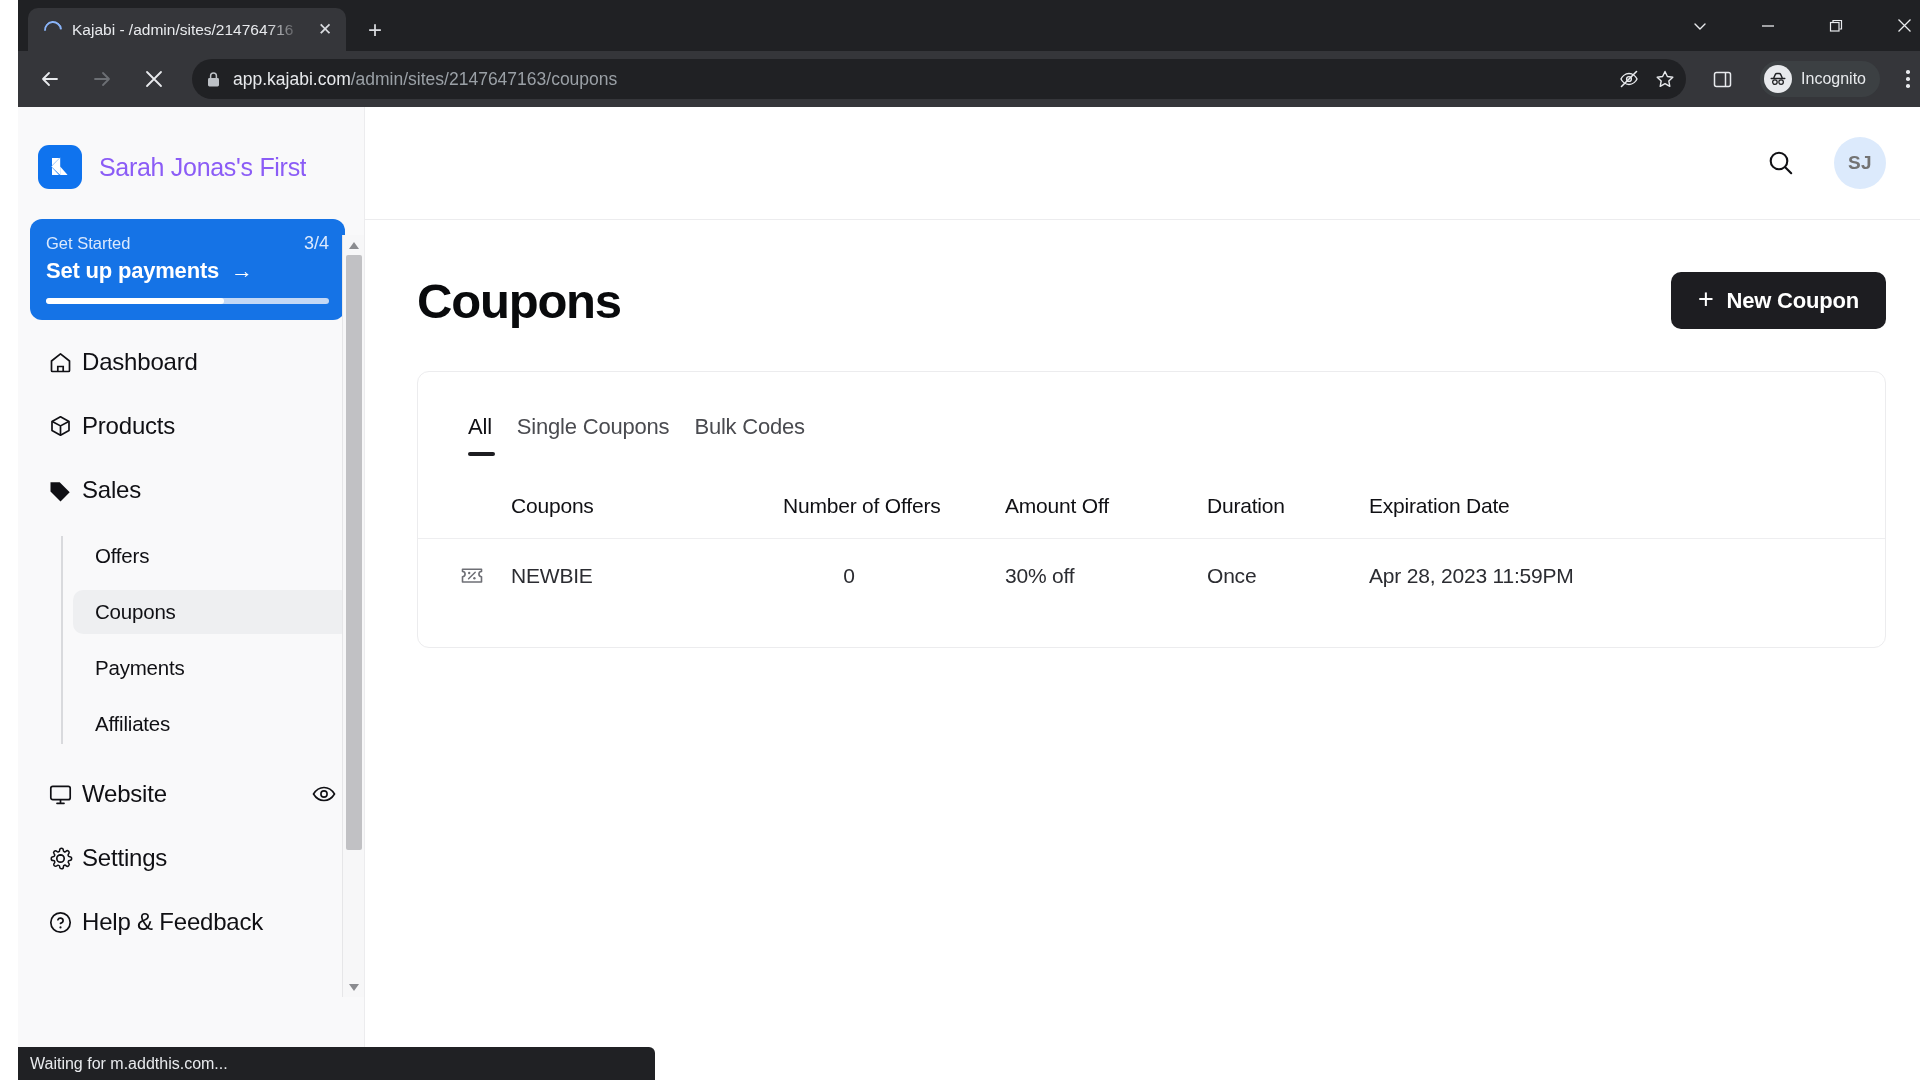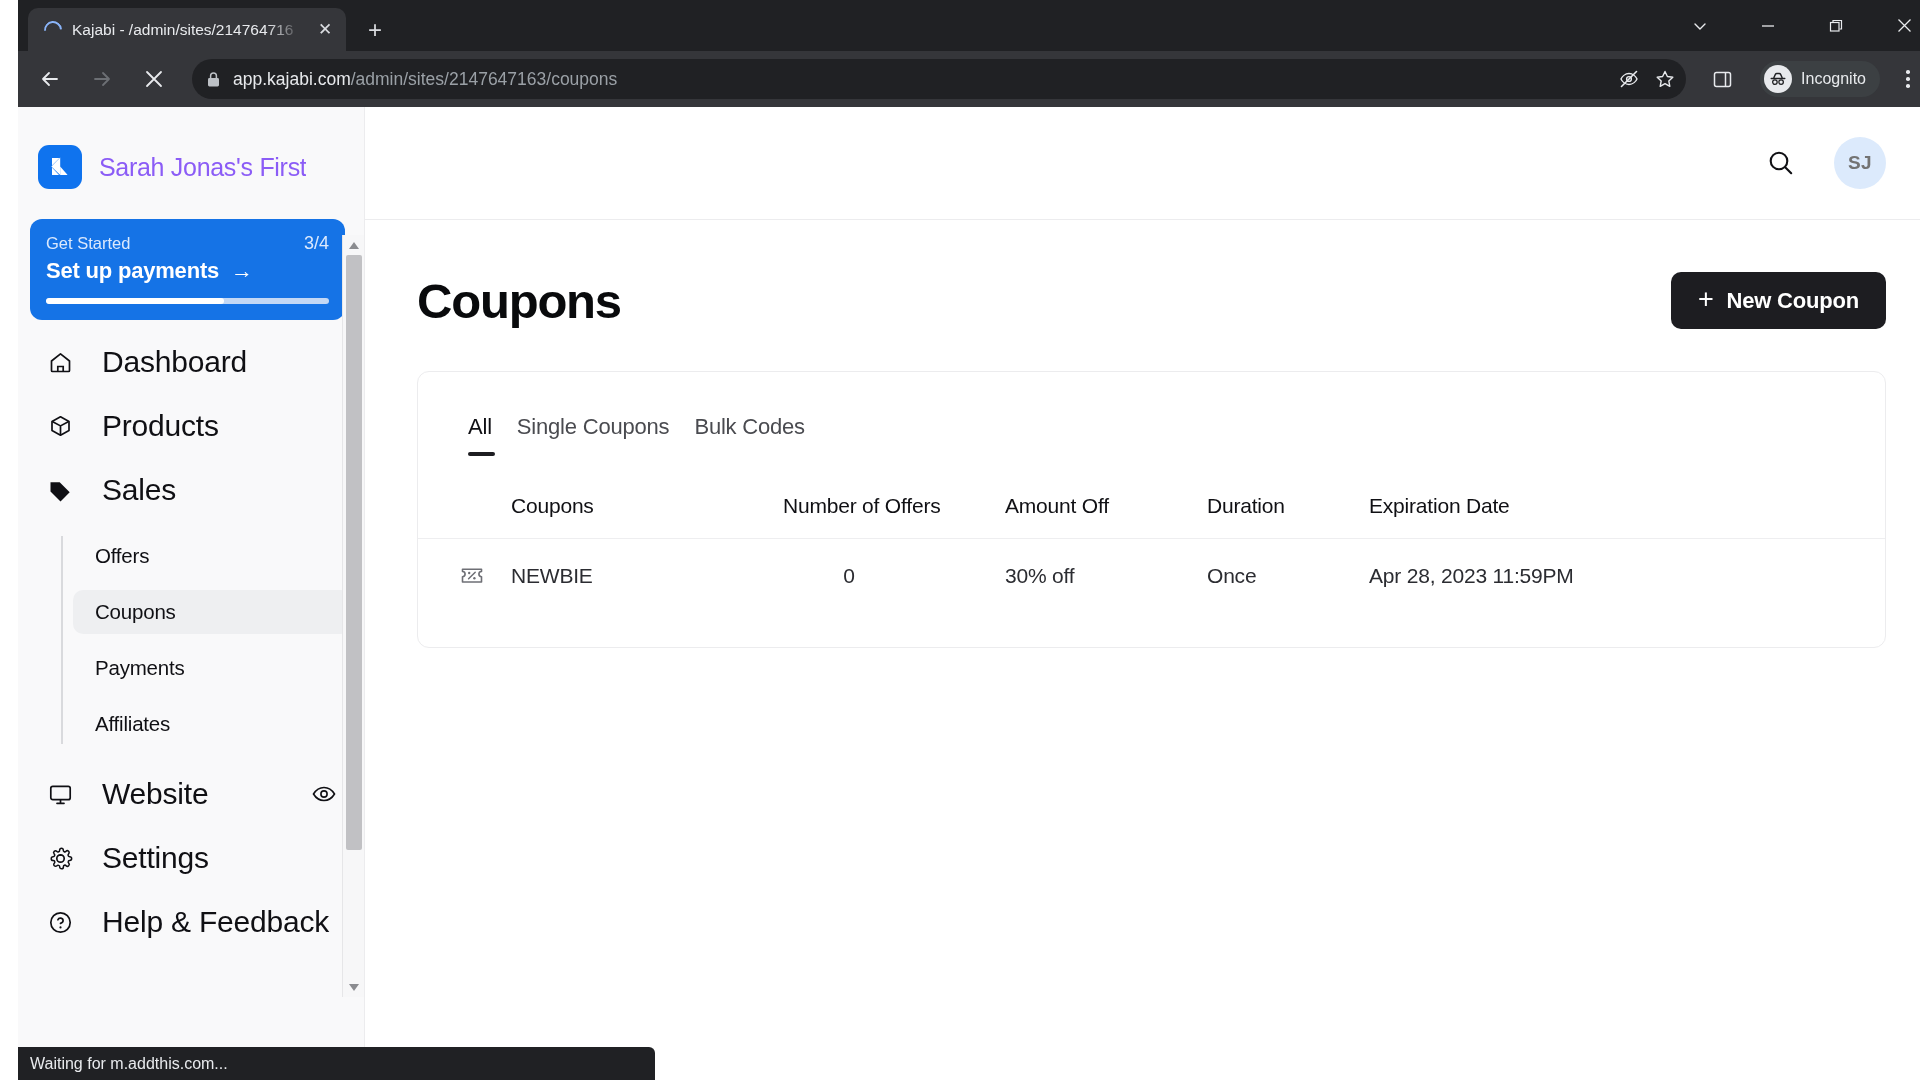--- a/index.html
+++ b/index.html
@@ -134,24 +134,24 @@
     color: #fff; font-size: 22px; font-weight: 700; margin-top: 4px;
     display: flex; align-items: center; gap: 12px; letter-spacing: -0.2px;
   }
   .gs-bar {
     margin-top: 14px; height: 6px; border-radius: 3px; background: #c3d8f5;
     overflow: hidden;
   }
   .gs-bar span { display: block; height: 100%; background: #ffffff; border-radius: 3px; }
 
   .nav-item {
-    display: flex; align-items: center; gap: 28px;
+    display: flex; align-items: center; gap: 8px;
     height: 44px; margin: 0 14px; padding: 0 14px;
     border-radius: 10px; color: #101014;
-    font-size: 30px; font-weight: 500; letter-spacing: -0.2px;
+    font-size: 24px; font-weight: 500; letter-spacing: -0.2px;
   }
   .nav-item .ico { width: 28px; display: flex; align-items: center; justify-content: center; flex: none; }
   .nav-gap { height: 20px; }
 
   .subnav { position: relative; margin-left: 43px; padding-left: 0; }
   .subnav::before {
     content: ""; position: absolute; left: 0; top: 2px; bottom: 2px;
     width: 2px; background: #d9dadd;
   }
   .sub-item {

